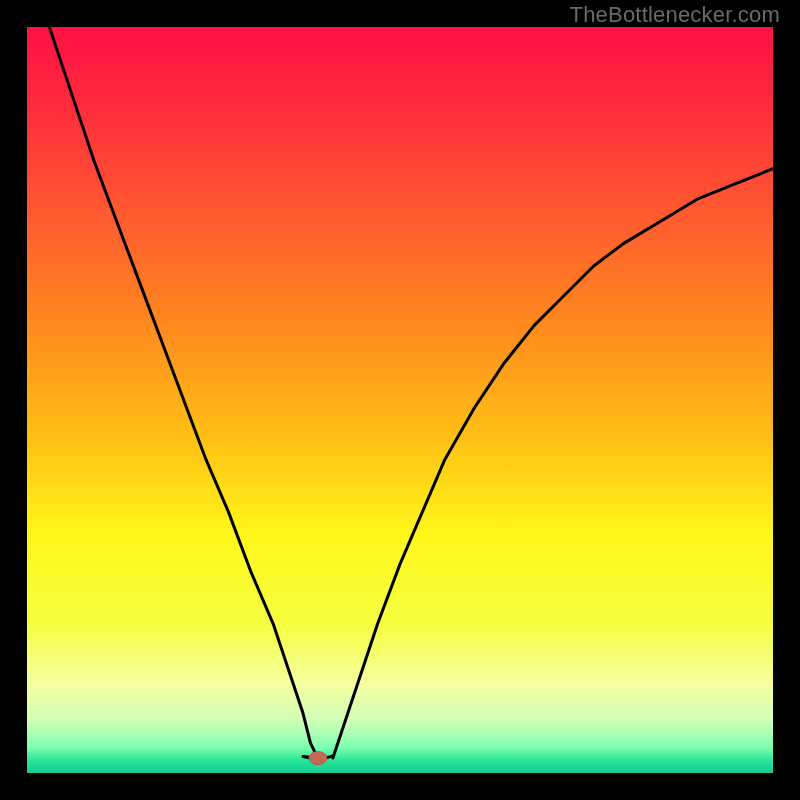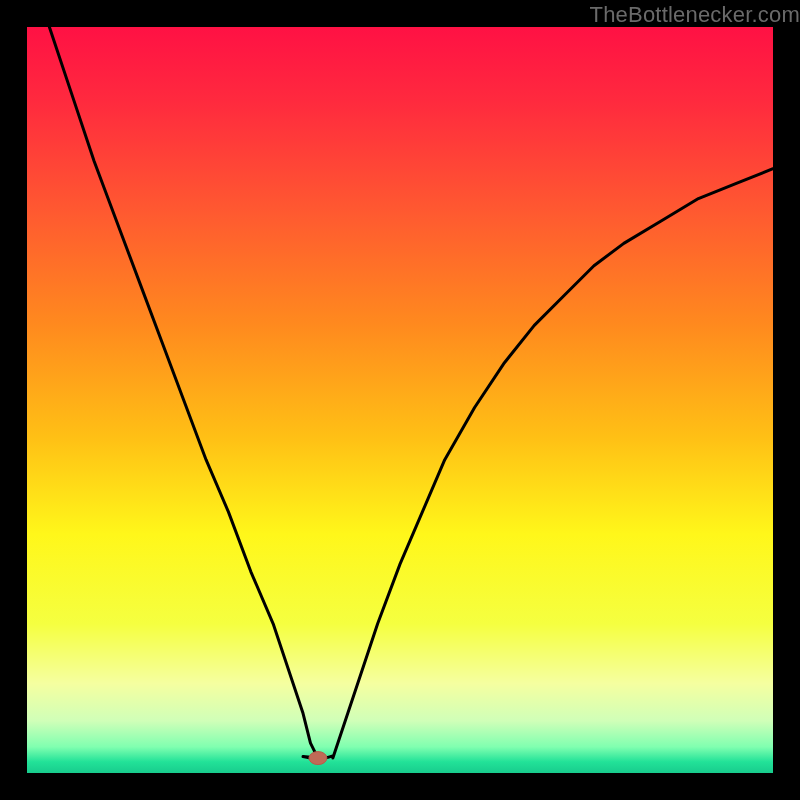--- a/index.html
+++ b/index.html
@@ -26,21 +26,21 @@
     overflow: hidden;
   }
   .plot-area svg {
     display: block;
     width: 100%;
     height: 100%;
   }
   .watermark {
     position: absolute;
     top: 2px;
-    right: 0;
+    right: 20px;
     font-size: 22px;
     font-weight: 500;
     color: #6a6a6a;
     letter-spacing: 0.2px;
   }
 </style>
 </head>
 <body>
 
 <div class="frame">

